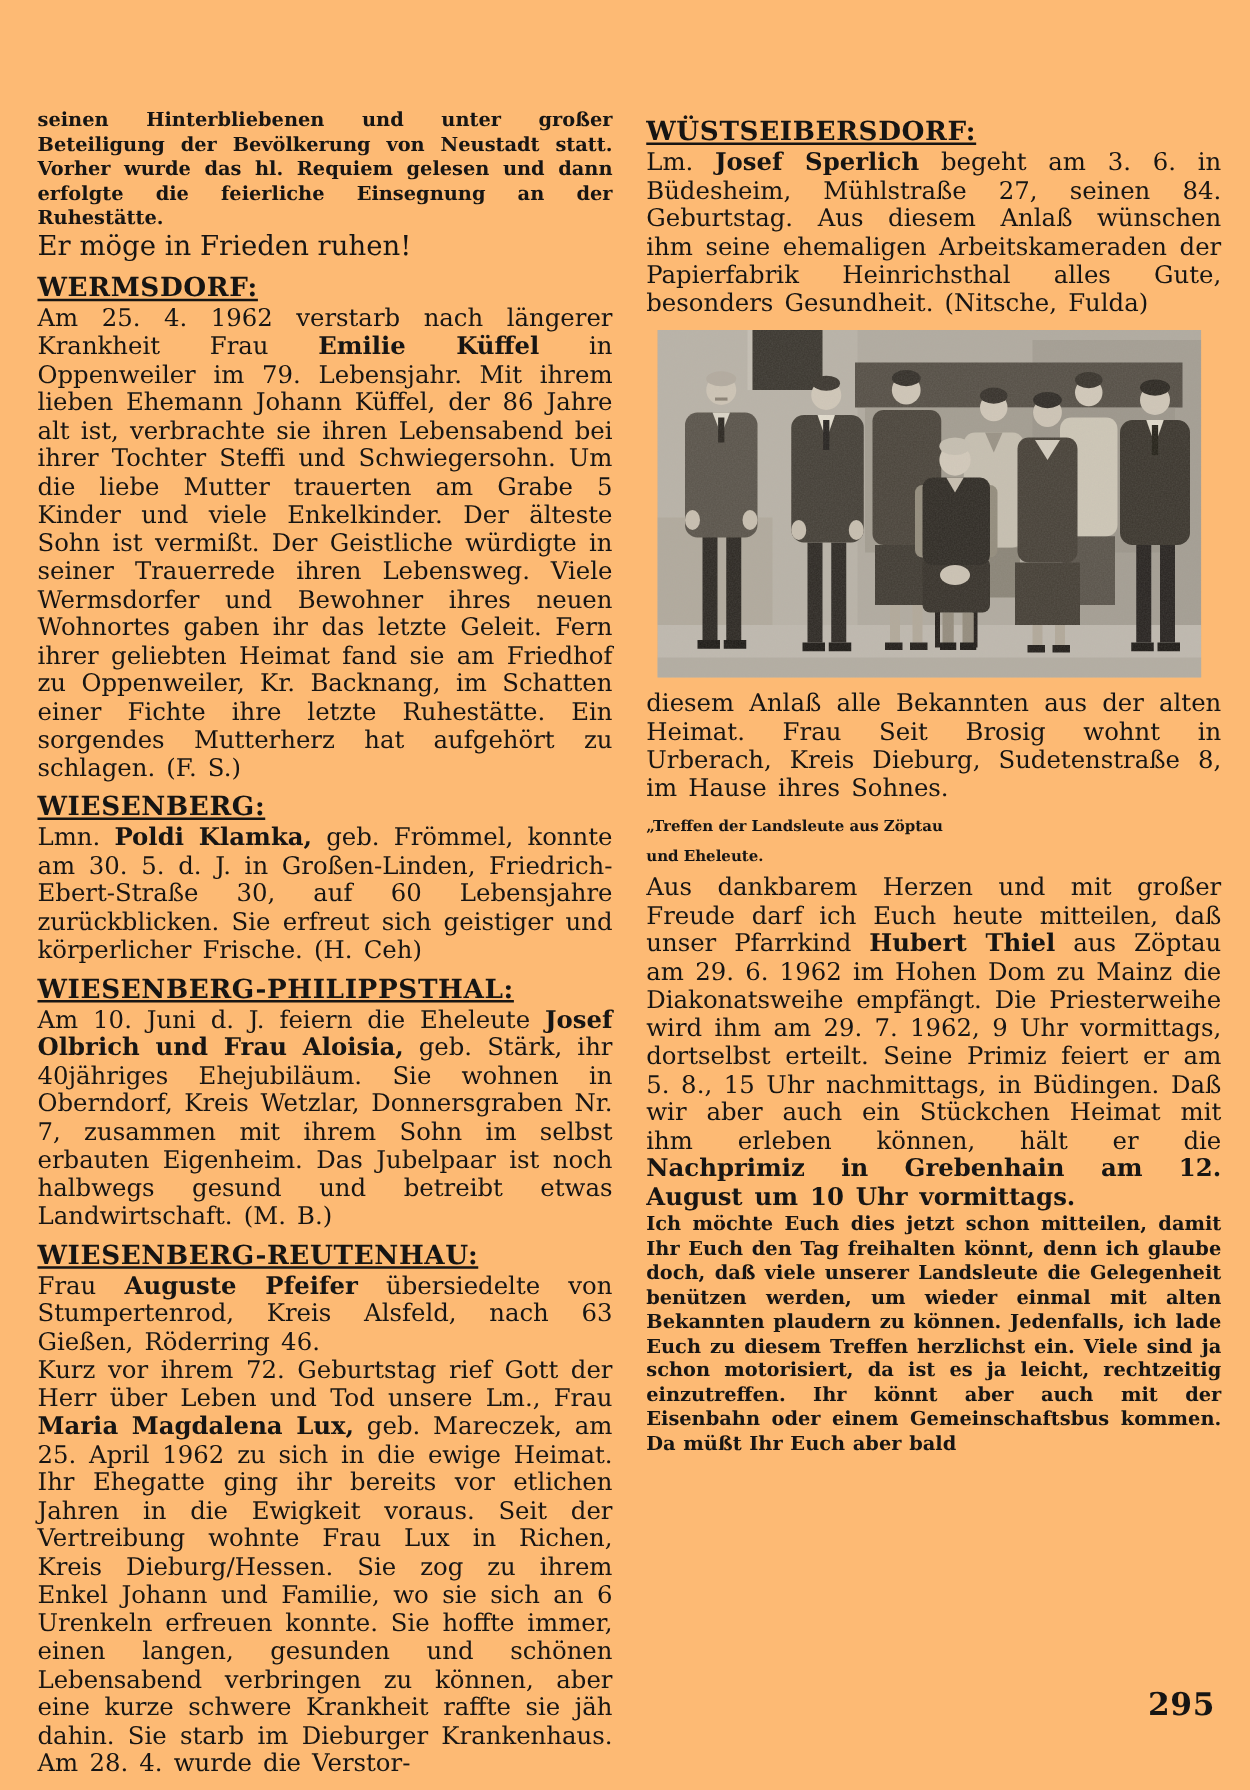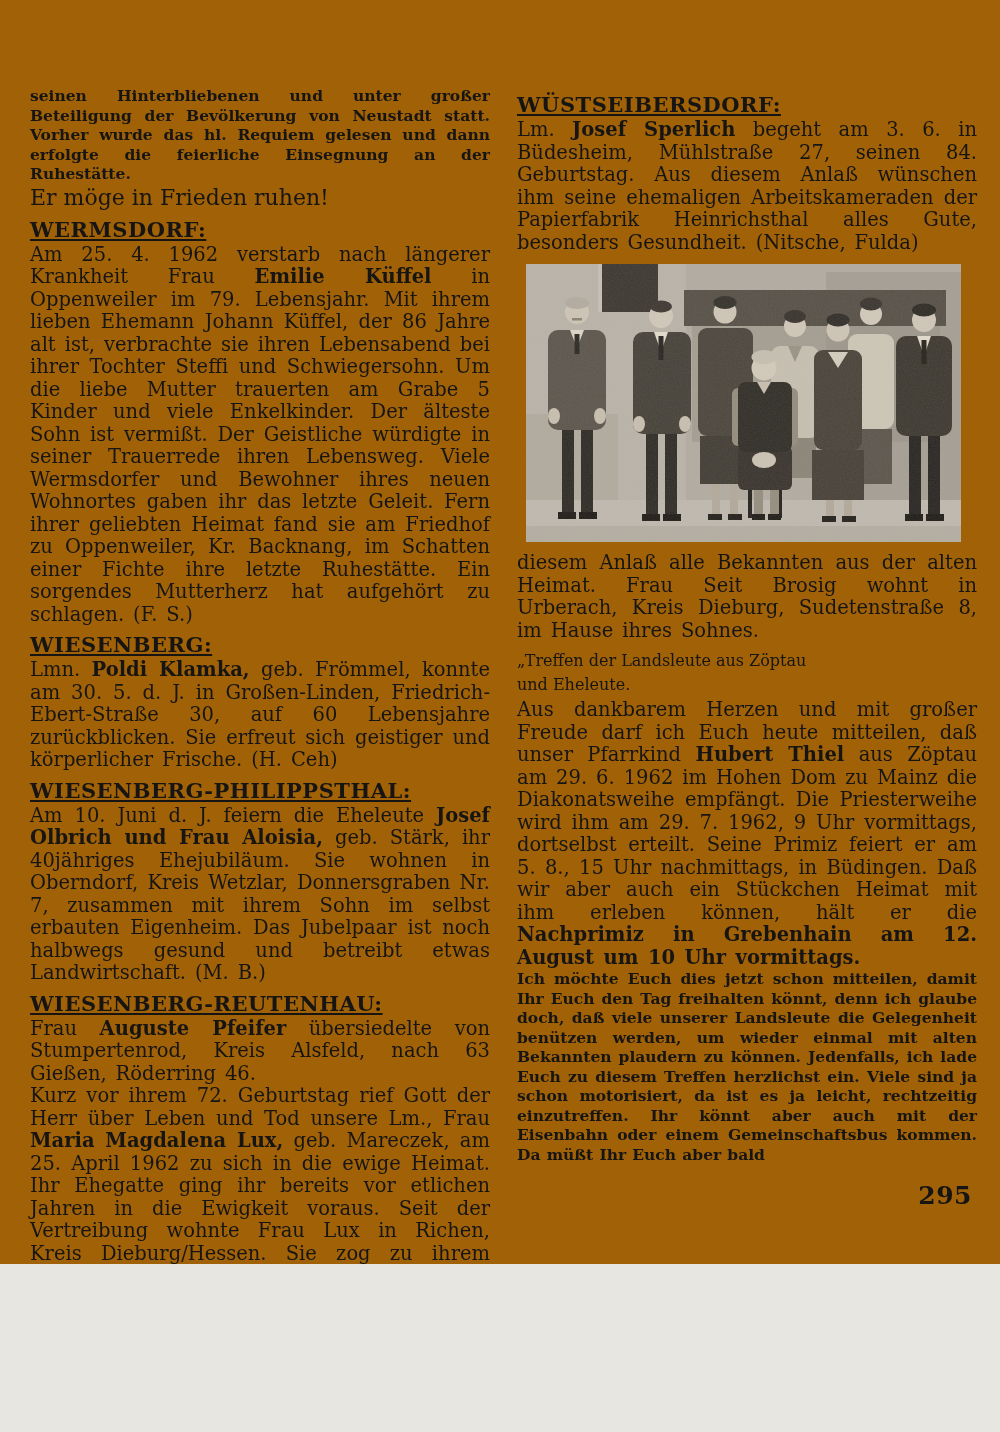--- a/index.html
+++ b/index.html
@@ -1,20 +1,20 @@
 <!DOCTYPE html>
 <html lang="de"><head>
 <meta charset="utf-8">
 <style>
   html,body{margin:0;padding:0;background:#e8e6e1;}
   .page{
     position:relative;
-    width:1000px;height:1264px;
+    width:1000px;height:1432px;
     margin:0 auto;
-    background:#a16207;
+    background:#fdba74;
     color:#171513;
     font-family:"DejaVu Serif","Liberation Serif",serif;
     overflow:hidden;
   }
   .cols{
     display:flex;
     gap:27px;
     padding:86px 23px 0 30px;
     box-sizing:border-box;
   }
@@ -44,23 +44,23 @@
   }
   h2.district{
     font-size:21px;
     line-height:25px;
     font-weight:bold;
     letter-spacing:0.5px;
     margin:6px 0 2px 0;
     text-decoration:underline;
   }
   h3.meet{
-    font-size:16px;
+    font-size:12px;
     line-height:24px;
-    font-weight:normal;
+    font-weight:bold;
     margin:7px 0 2px 0;
   }
   .b{font-weight:bold;}
   figure.photo-wrap{
     margin:10px 0 10px 9px;
     width:435px;
   }
   figure.photo-wrap svg{display:block;}
   .page-number{
     position:absolute;

